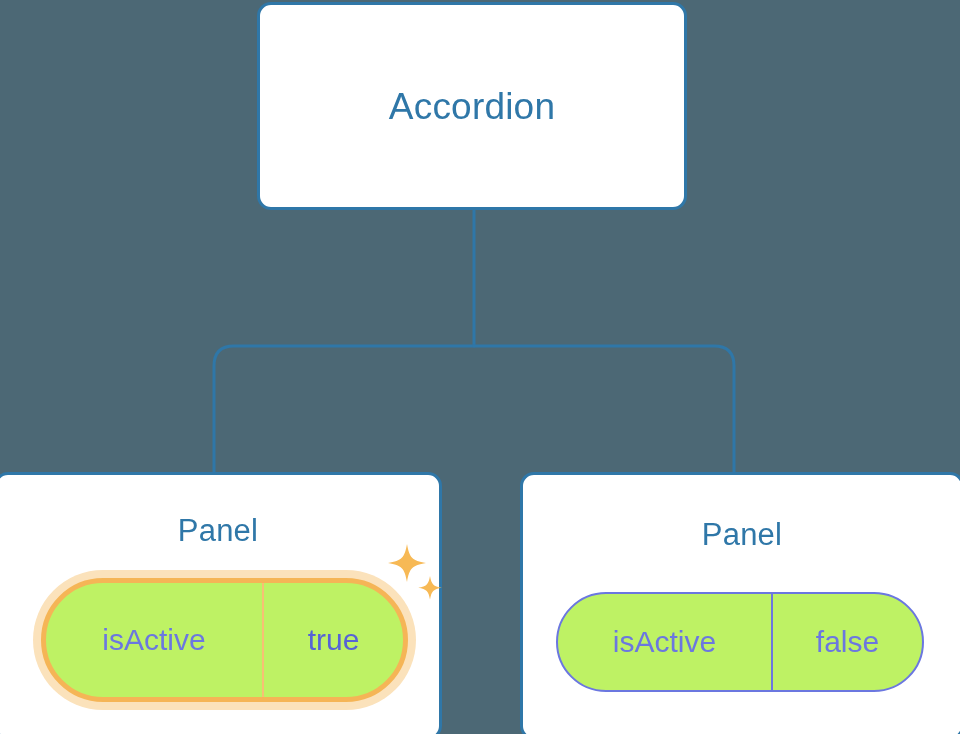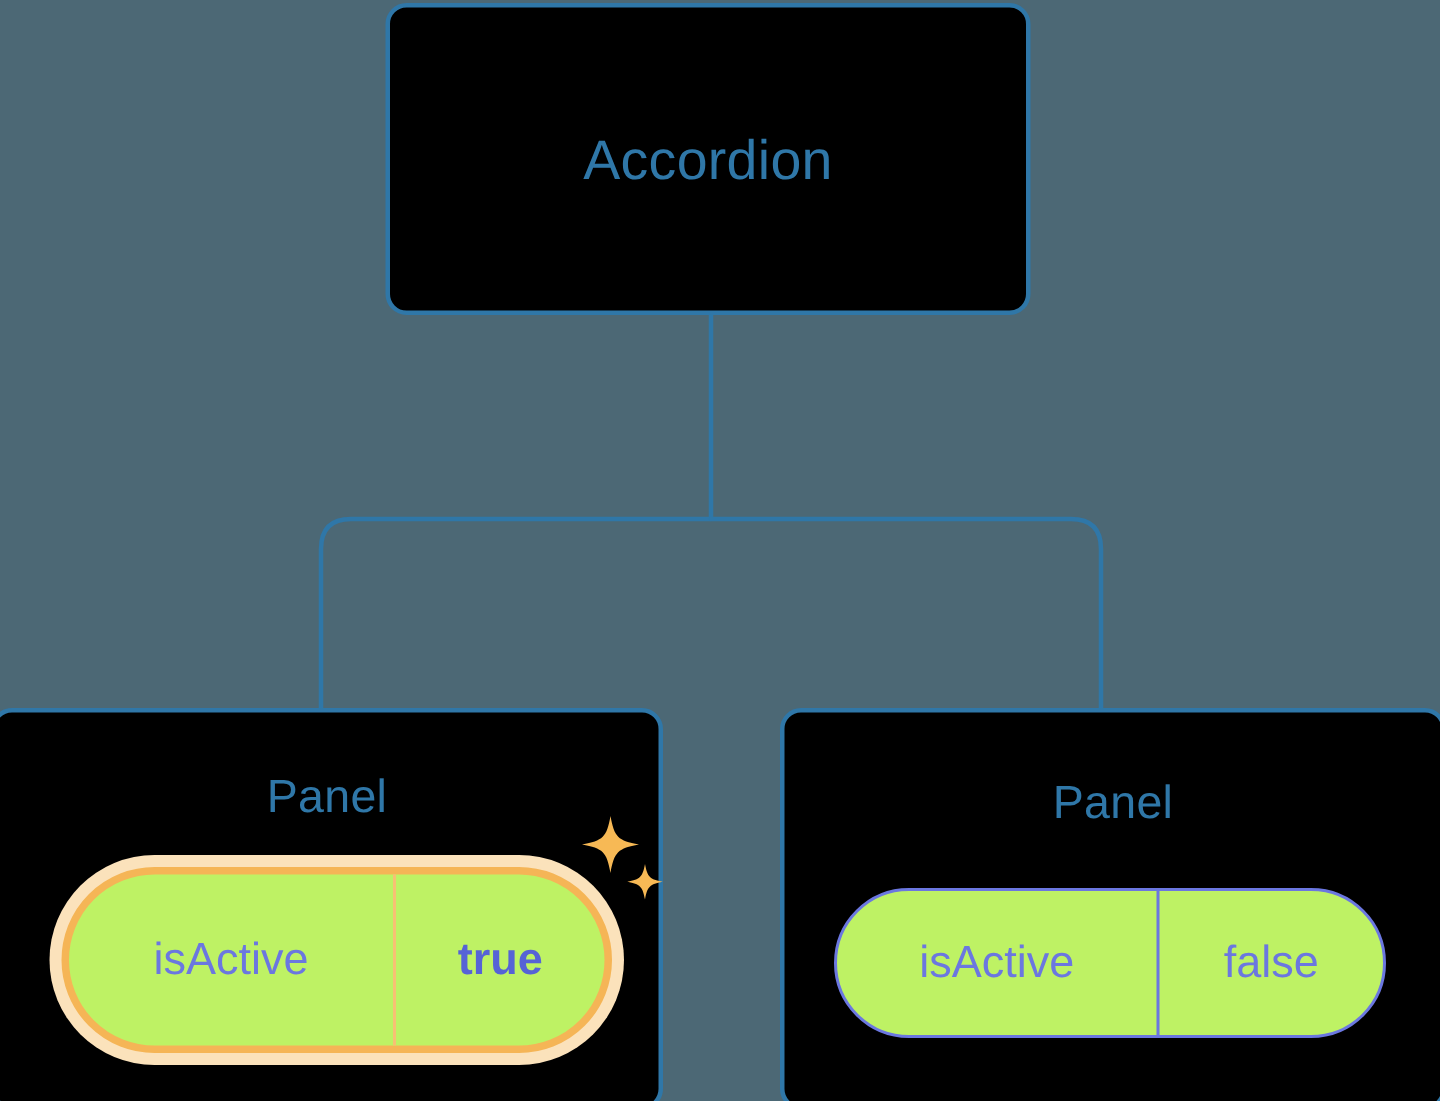--- a/index.html
+++ b/index.html
@@ -32,21 +32,21 @@
     width: 960px;
     height: 734px;
     z-index: 1;
     pointer-events: none;
   }
 
   
   .node-card {
     position: absolute;
     z-index: 2;
-    background: #000000;
+    background: #ffffff;
     border: 3px solid #2f77a8;
     border-radius: 14px;
     text-align: center;
   }
 
   #accordion-card {
     left: 257px;
     top: 2px;
     width: 430px;
     height: 208px;
@@ -123,21 +123,21 @@
   #prop-pill-active .pill-key {
     width: 218px;
     color: #6b77e0;
     font-weight: 400;
     border-right: 2px solid #f7c074;
   }
 
   #prop-pill-active .pill-value {
     flex: 1;
     color: #5663d6;
-    font-weight: 700;
+    font-weight: 400;
   }
 
   
   #prop-pill-inactive {
     left: 556px;
     top: 592px;
     width: 368px;
     height: 100px;
     z-index: 3;
     border: 2px solid #6b77e0;

